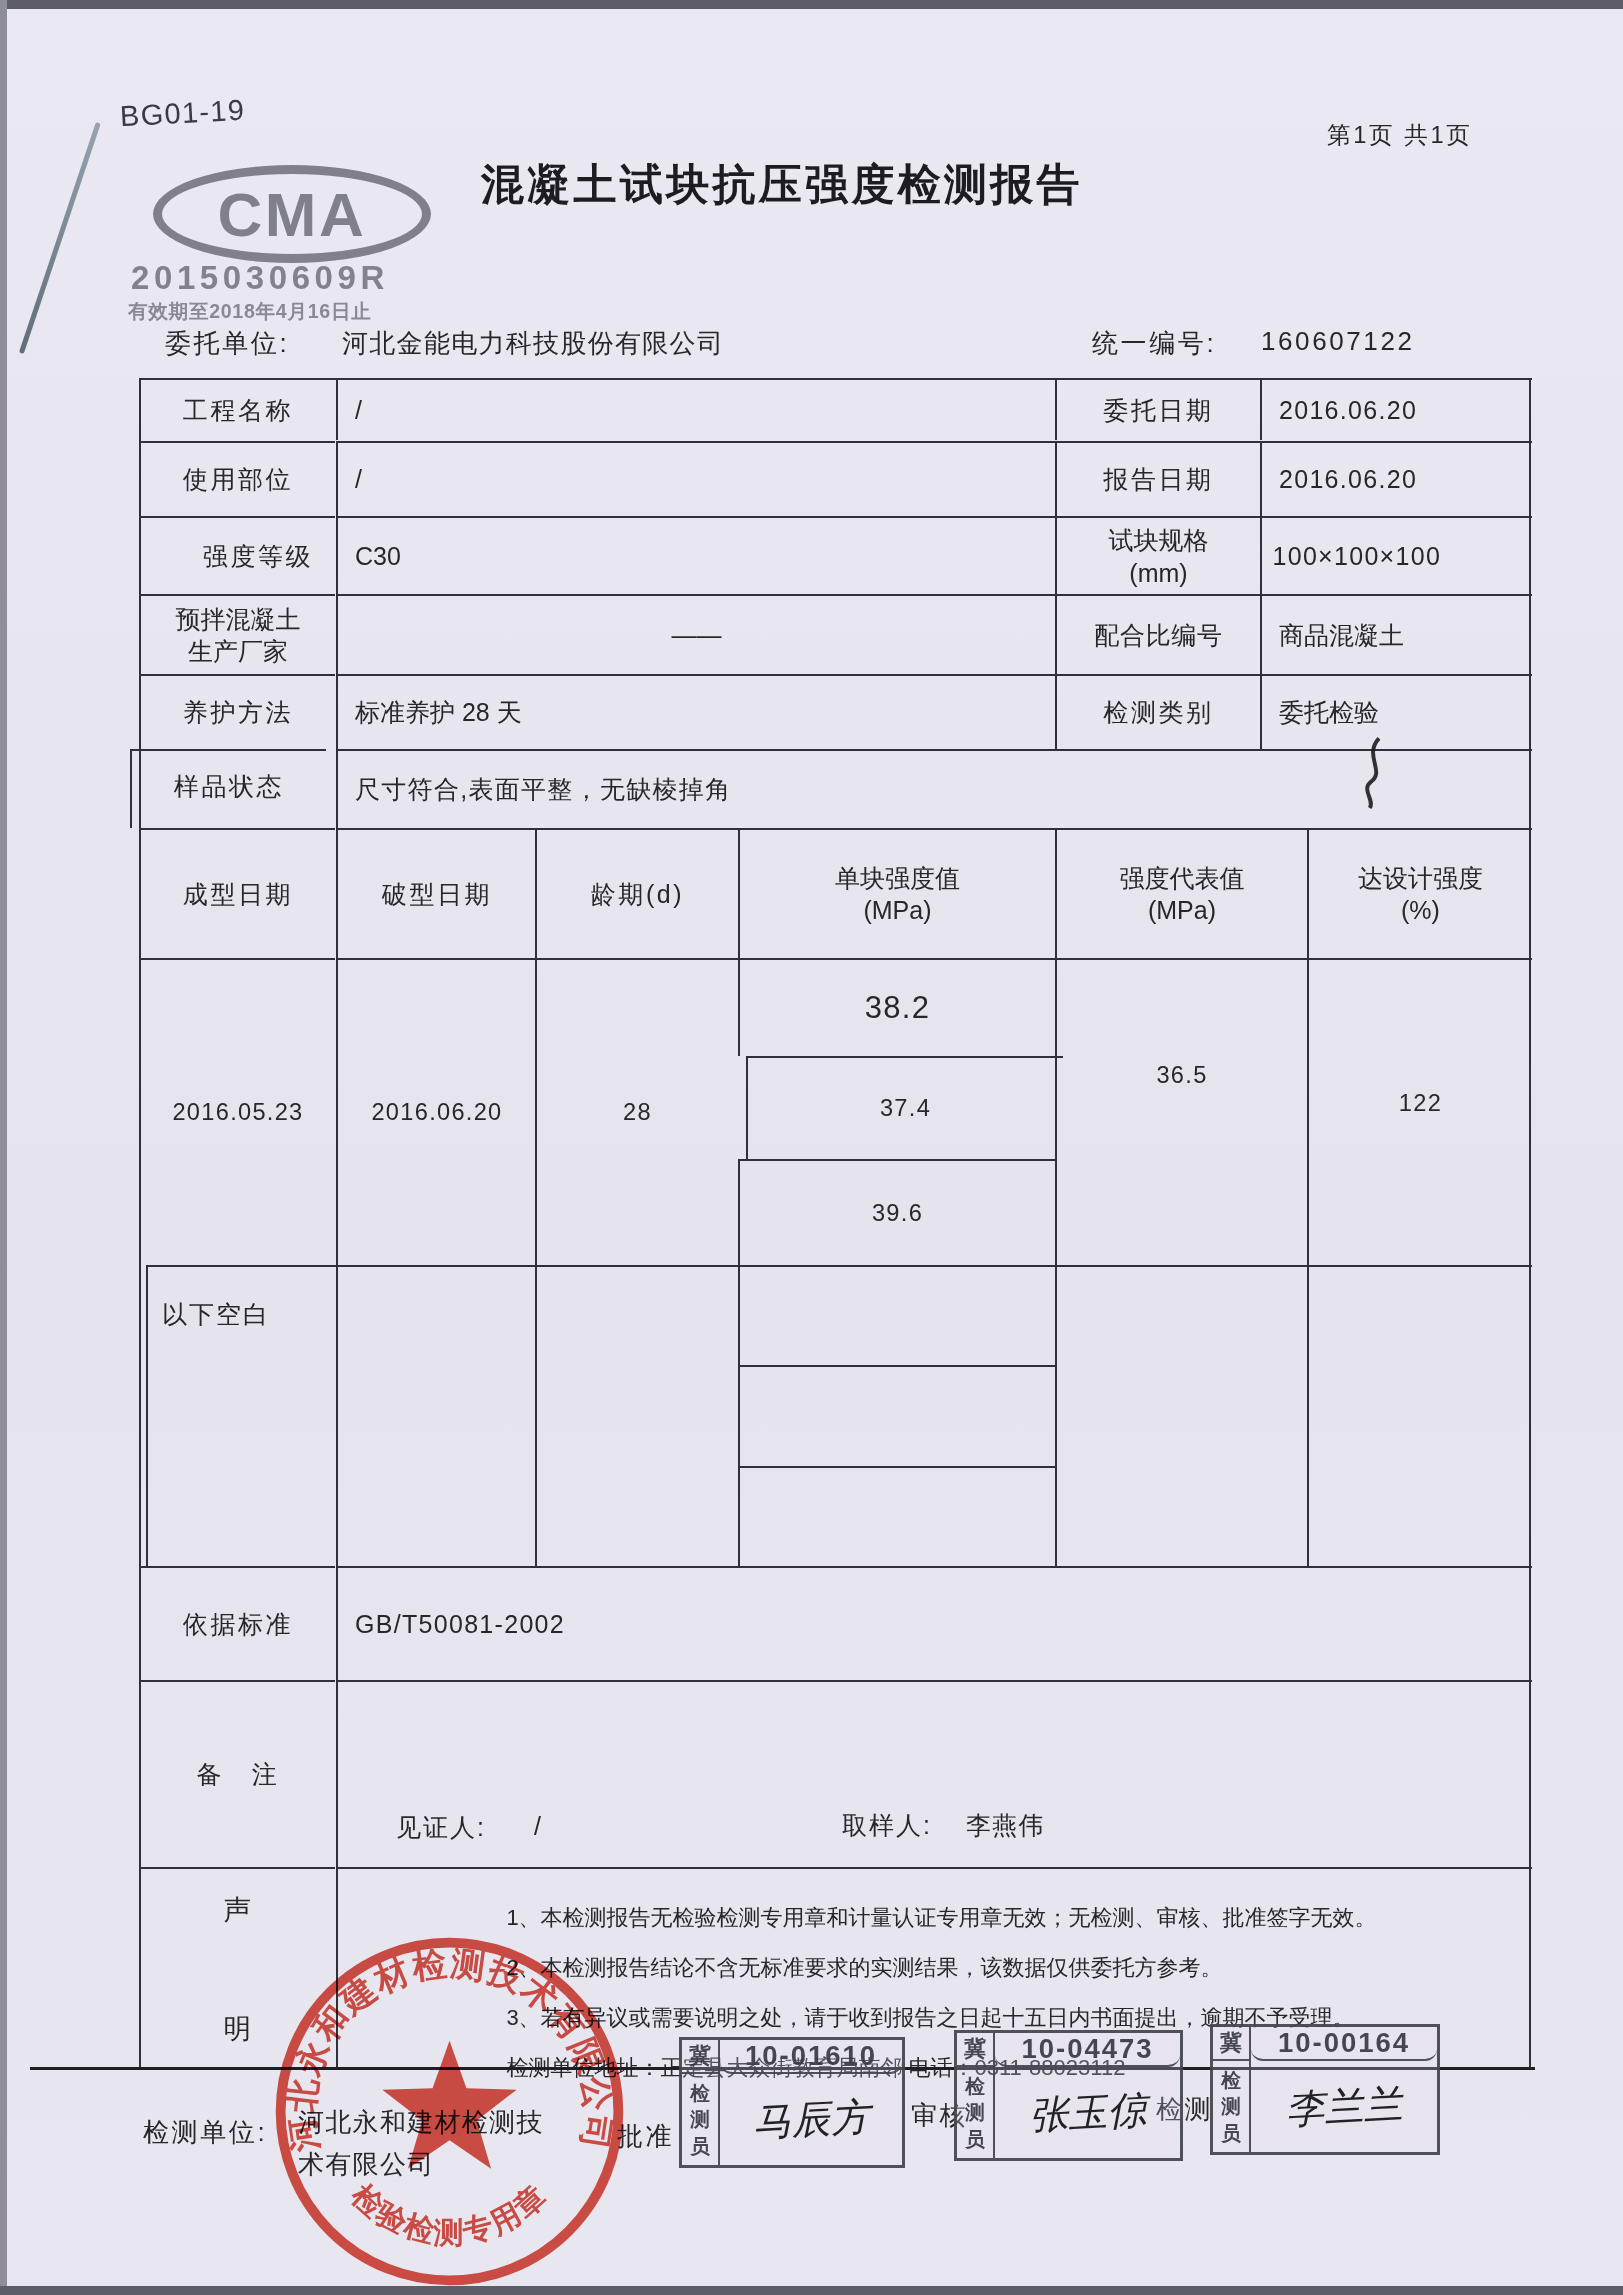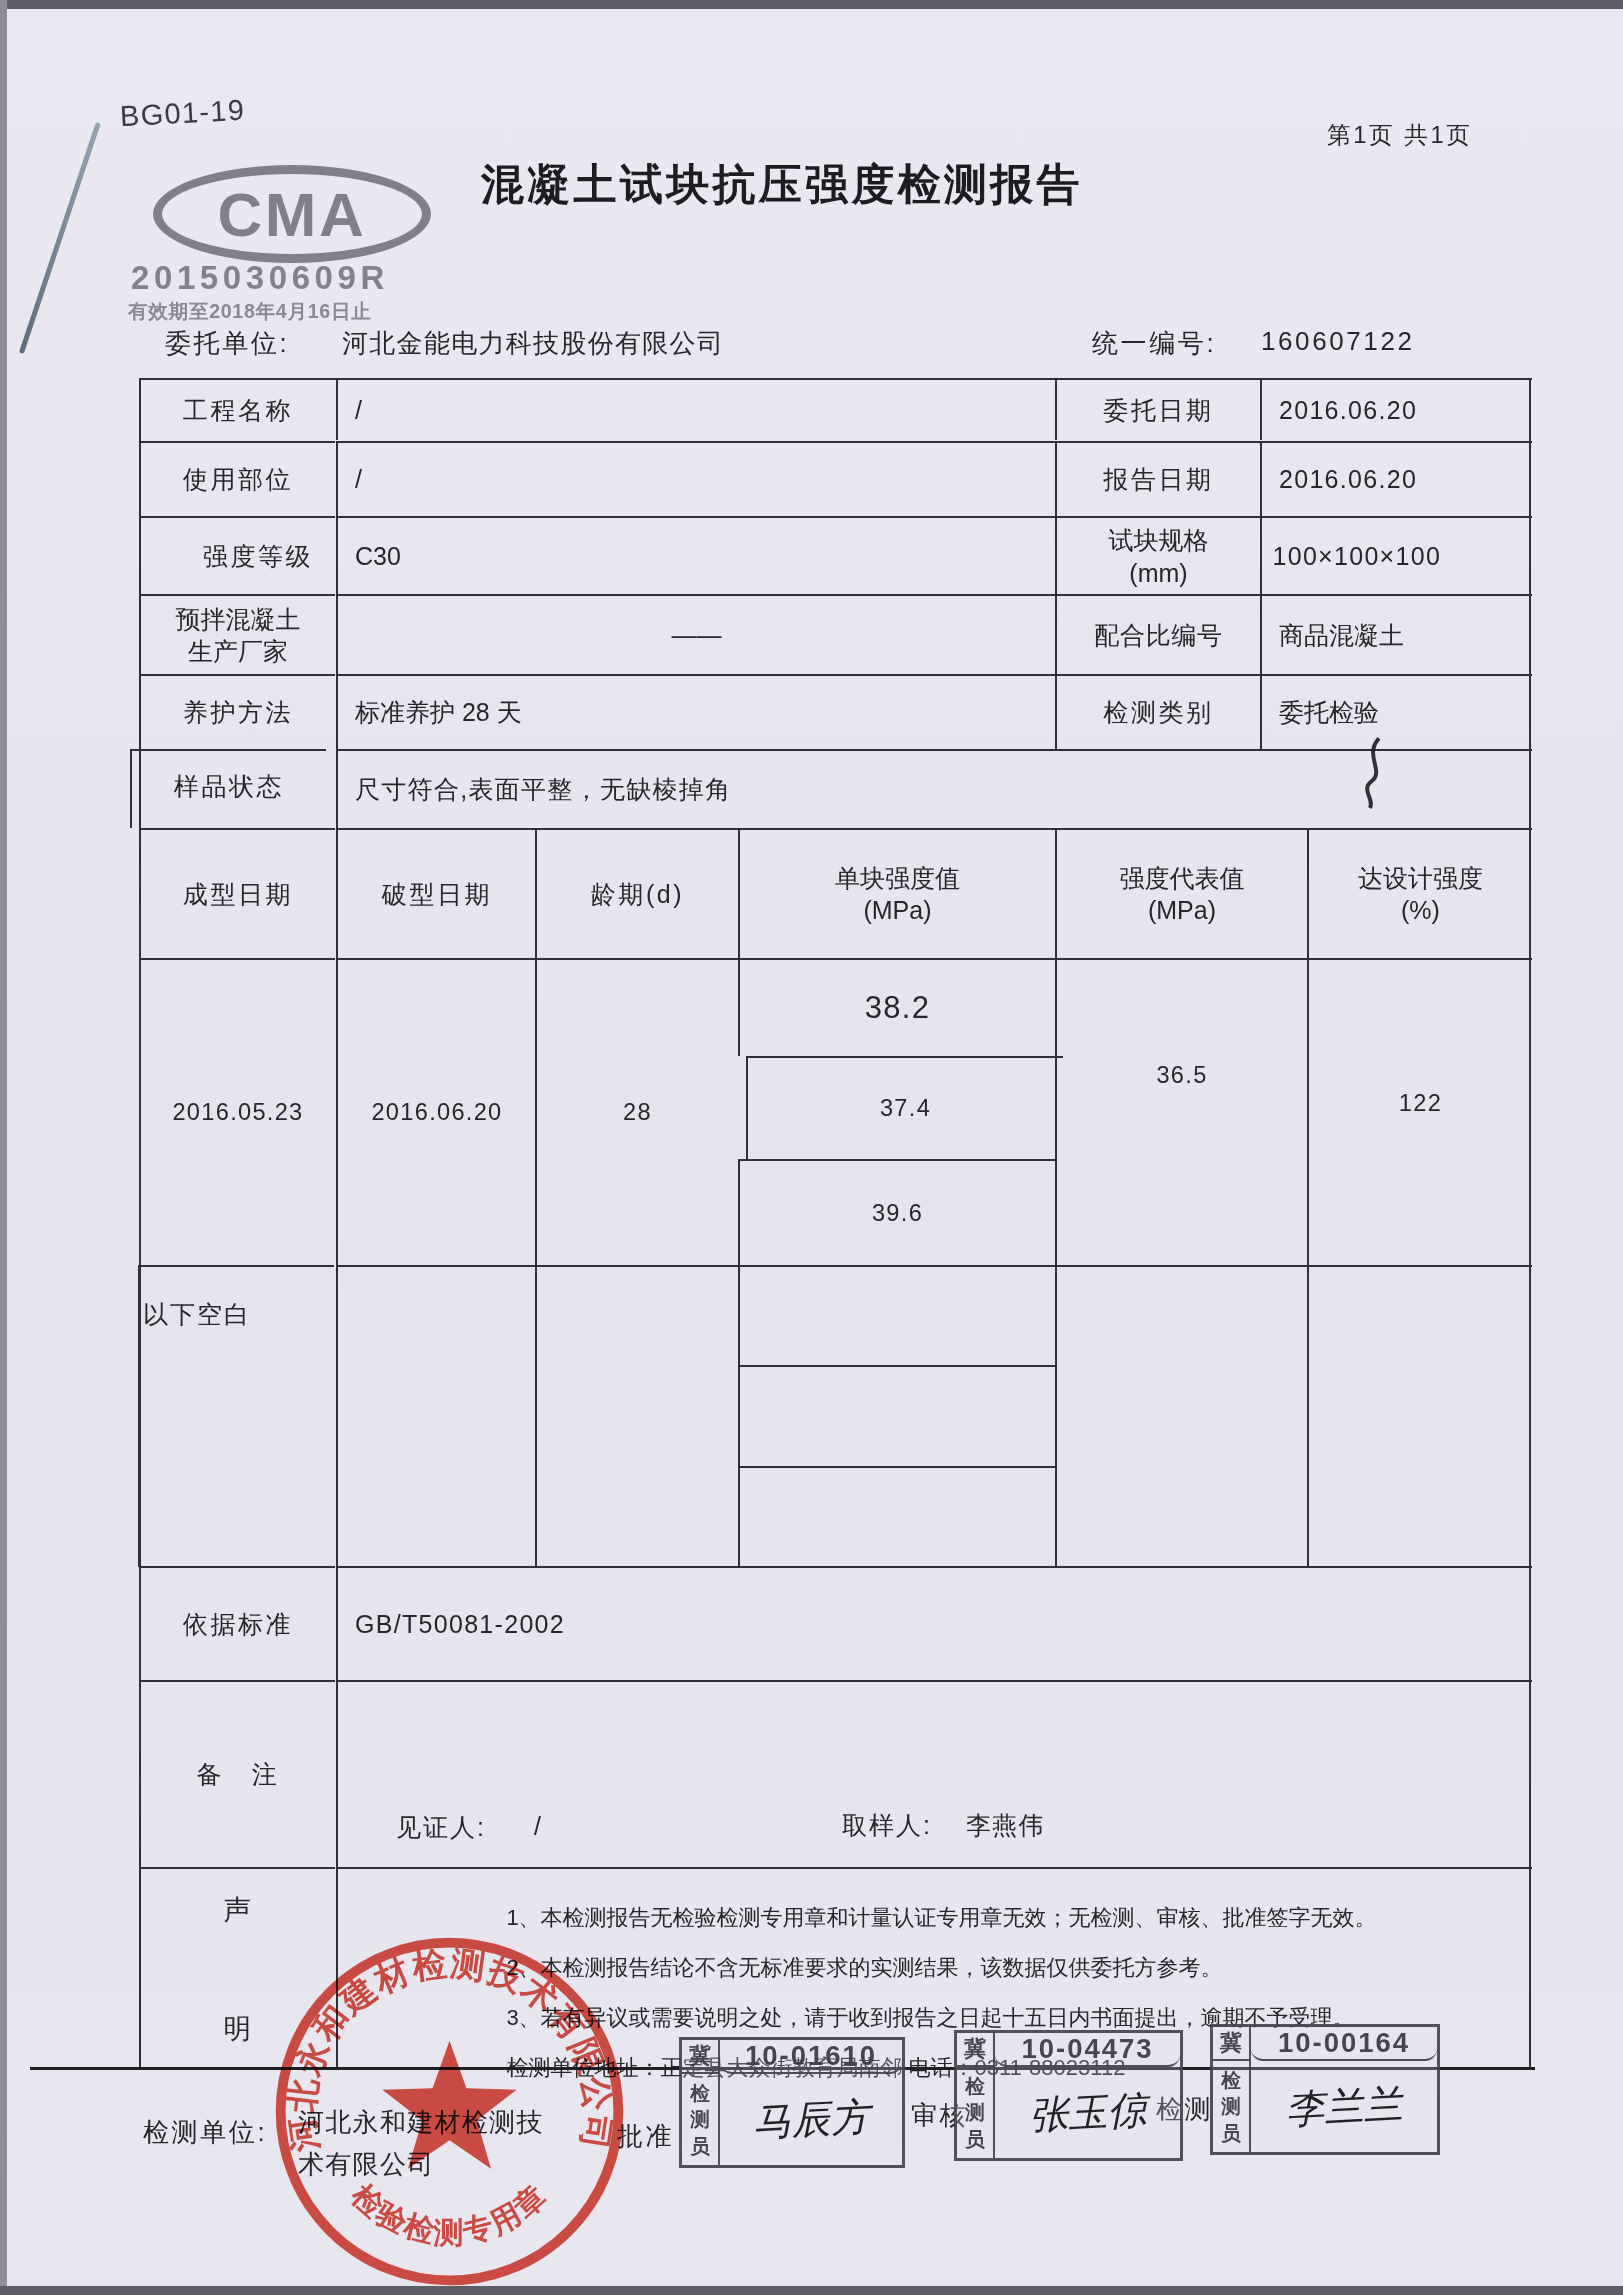--- a/index.html
+++ b/index.html
@@ -118,21 +118,21 @@
 
   <div class="cell num" style="left:139px;top:958px;width:196px;height:307px;font-size:23.6px;">2016.05.23</div>
   <div class="cell num" style="left:336px;top:958px;width:200px;height:307px;font-size:23.6px;">2016.06.20</div>
   <div class="cell num" style="left:535px;top:958px;width:203px;height:307px;font-size:23.6px;">28</div>
   <div class="cell num" style="left:738px;top:958px;width:317px;height:98px;font-size:31px;">38.2</div>
   <div class="cell num" style="left:738px;top:1056px;width:317px;height:103px;font-size:23.6px;margin-left:8px;">37.4</div>
   <div class="cell num" style="left:738px;top:1159px;width:317px;height:106px;font-size:23.6px;">39.6</div>
   <div class="cell num" style="left:1055px;top:958px;width:252px;height:307px;font-size:23.6px;align-items:flex-start;padding-top:100px;">36.5</div>
   <div class="cell num" style="left:1307px;top:958px;width:225px;height:307px;font-size:23.6px;align-items:flex-start;padding-top:128px;">122</div>
 
-  <div class="cell" style="left:138px;top:1265px;width:196px;height:302px;align-items:flex-start;justify-content:flex-start;padding:31px 0 0 3px;letter-spacing:2px;">以下空白</div>
+  <div class="cell" style="left:146px;top:1265px;width:196px;height:302px;align-items:flex-start;justify-content:flex-start;padding:31px 0 0 14px;letter-spacing:2px;">以下空白</div>
   <div class="cell" style="left:336px;top:1265px;width:200px;height:302px;"></div>
   <div class="cell" style="left:535px;top:1265px;width:203px;height:302px;"></div>
   <div class="cell" style="left:738px;top:1265px;width:317px;height:101px;"></div>
   <div class="cell" style="left:738px;top:1365px;width:317px;height:101px;"></div>
   <div class="cell" style="left:738px;top:1466px;width:317px;height:100px;"></div>
   <div class="cell" style="left:1055px;top:1265px;width:252px;height:302px;"></div>
   <div class="cell" style="left:1307px;top:1265px;width:225px;height:302px;"></div>
 
   <div class="cell lbl" style="left:139px;top:1566px;width:196px;height:114px;">依据标准</div>
   <div class="cell val num" style="left:336px;top:1566px;width:1196px;height:114px;">GB/T50081-2002</div>

